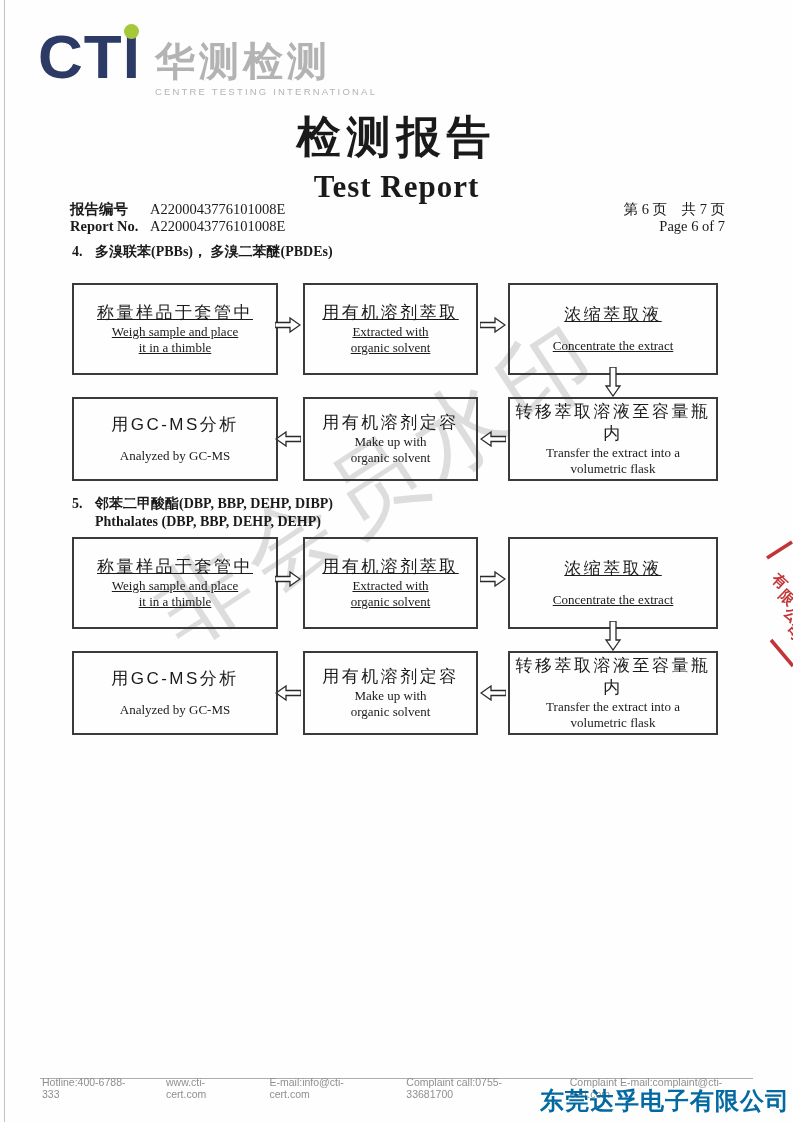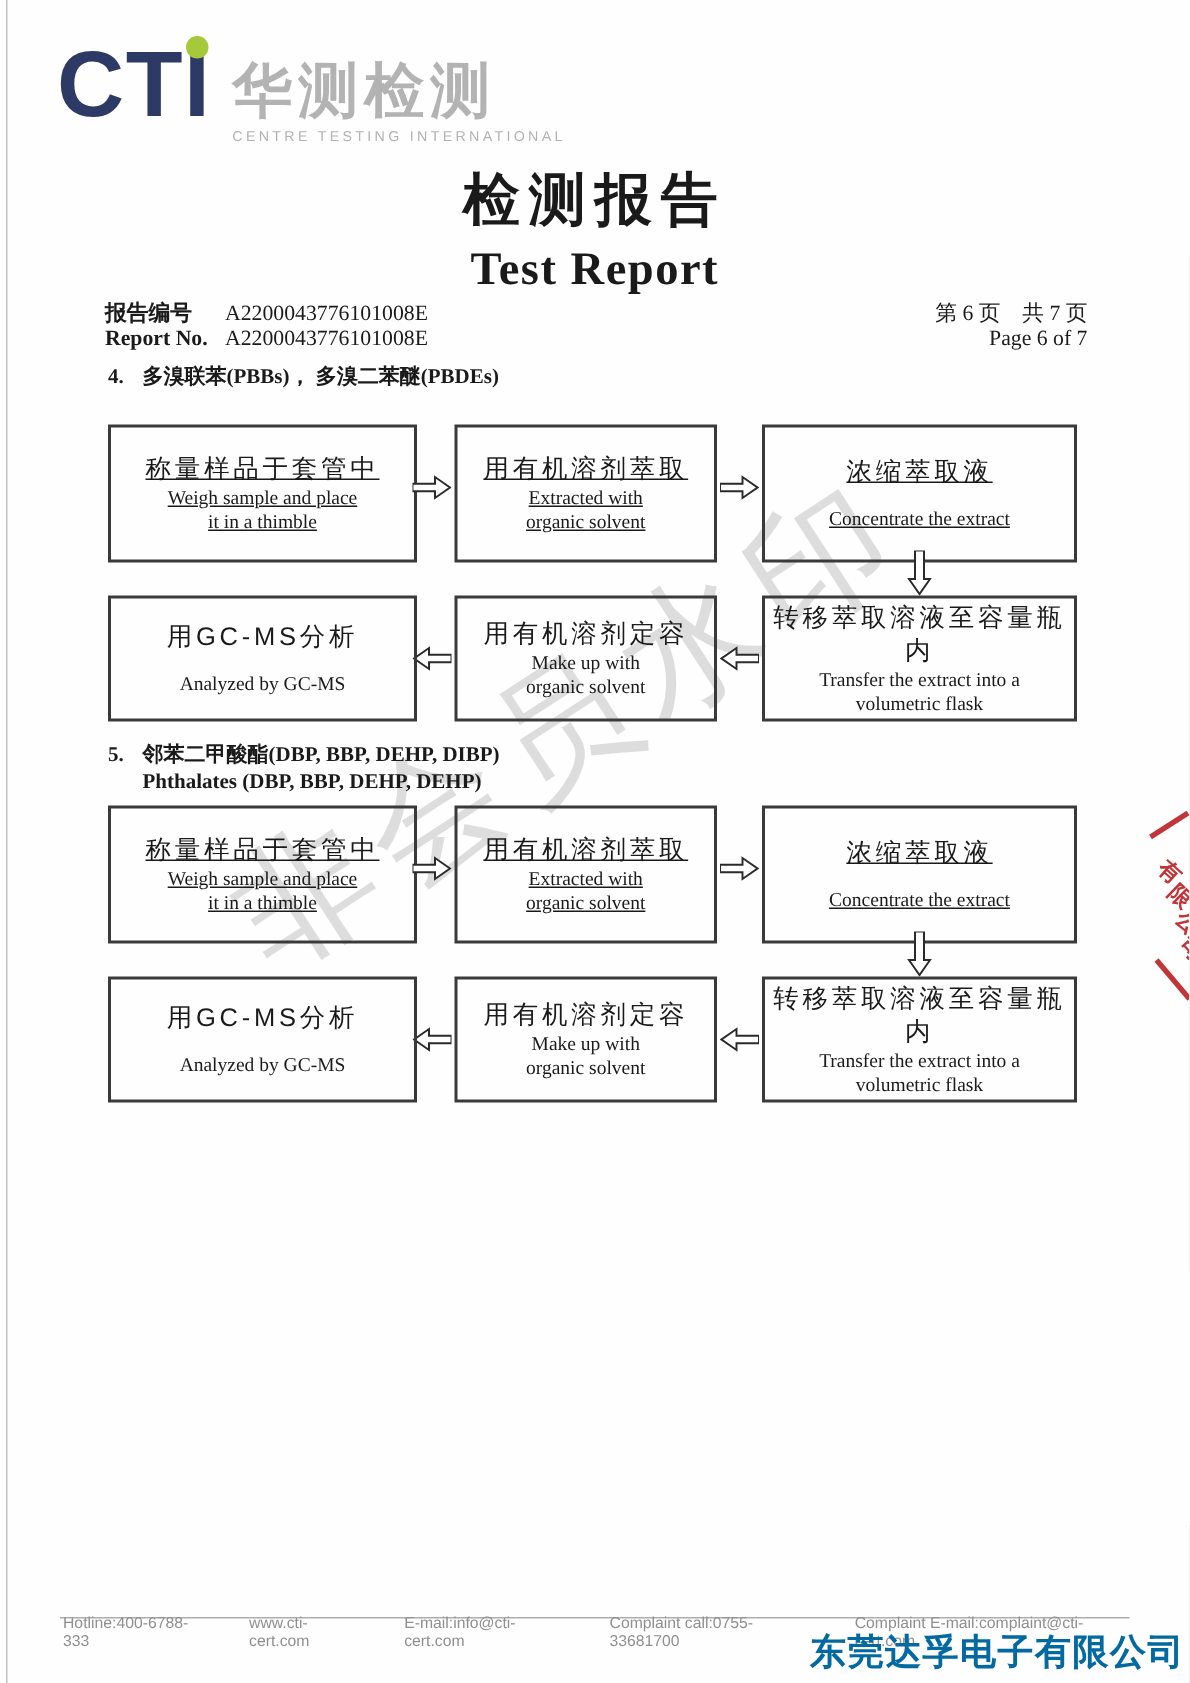--- a/index.html
+++ b/index.html
@@ -15,21 +15,21 @@
   .logo { position:absolute; left:38px; top:22px; display:flex; align-items:center; }
   .cti-wrap { position:relative; height:76px; }
   .cti-text { font-family:"Liberation Sans", sans-serif; font-weight:bold; font-size:62px; line-height:70px; letter-spacing:1px; }
   .green-dot { position:absolute; right:2px; top:2px; width:15px; height:15px; border-radius:50%; }
   .logo-cn { margin-left:14px; padding-top:16px; }
   .logo-cn-name { font-size:40px; line-height:42px; letter-spacing:4px; font-weight:bold; font-family:"Liberation Sans", sans-serif; }
   .logo-full { margin-top:4px; font-family:"Liberation Sans", sans-serif; font-size:9.5px; letter-spacing:2.2px; }
 
   
   .doc-title { position:absolute; left:0; top:108px; width:100%; text-align:center; }
-  .doc-title-cn { font-size:38px; font-weight:bold; letter-spacing:6px; }
+  .doc-title-cn { font-size:44px; font-weight:bold; letter-spacing:6px; }
   .doc-title-en { font-size:31px; font-weight:bold; margin-top:2px; letter-spacing:1px; }
 
   
   .rpt-hdr { position:absolute; left:70px; top:201px; width:655px; font-size:14.5px; }
   .rpt-row { display:flex; line-height:17px; }
   .rpt-label { width:80px; font-weight:bold; }
   .rpt-right { position:absolute; right:0; top:0; text-align:right; line-height:17px; }
 
   
   .sec { position:absolute; left:72px; width:650px; font-weight:bold; font-size:14px; line-height:18px; }

